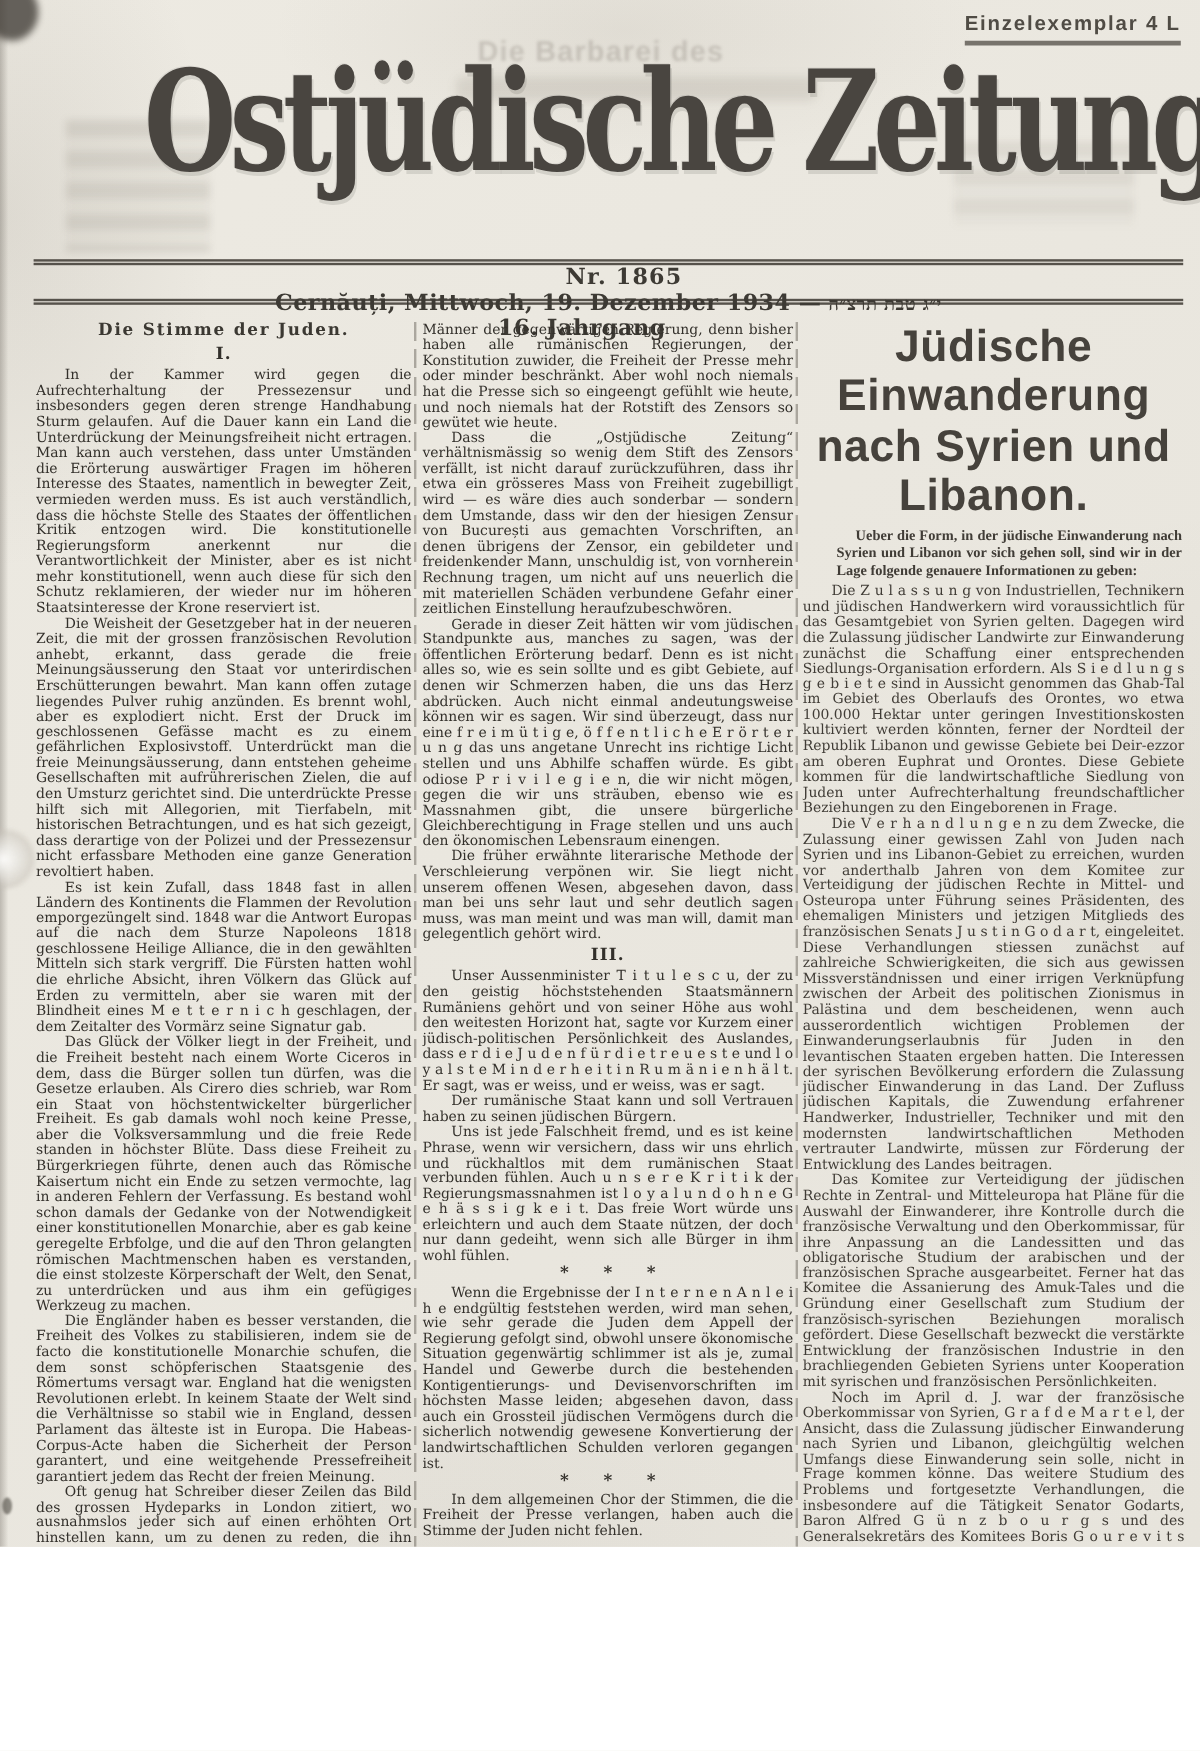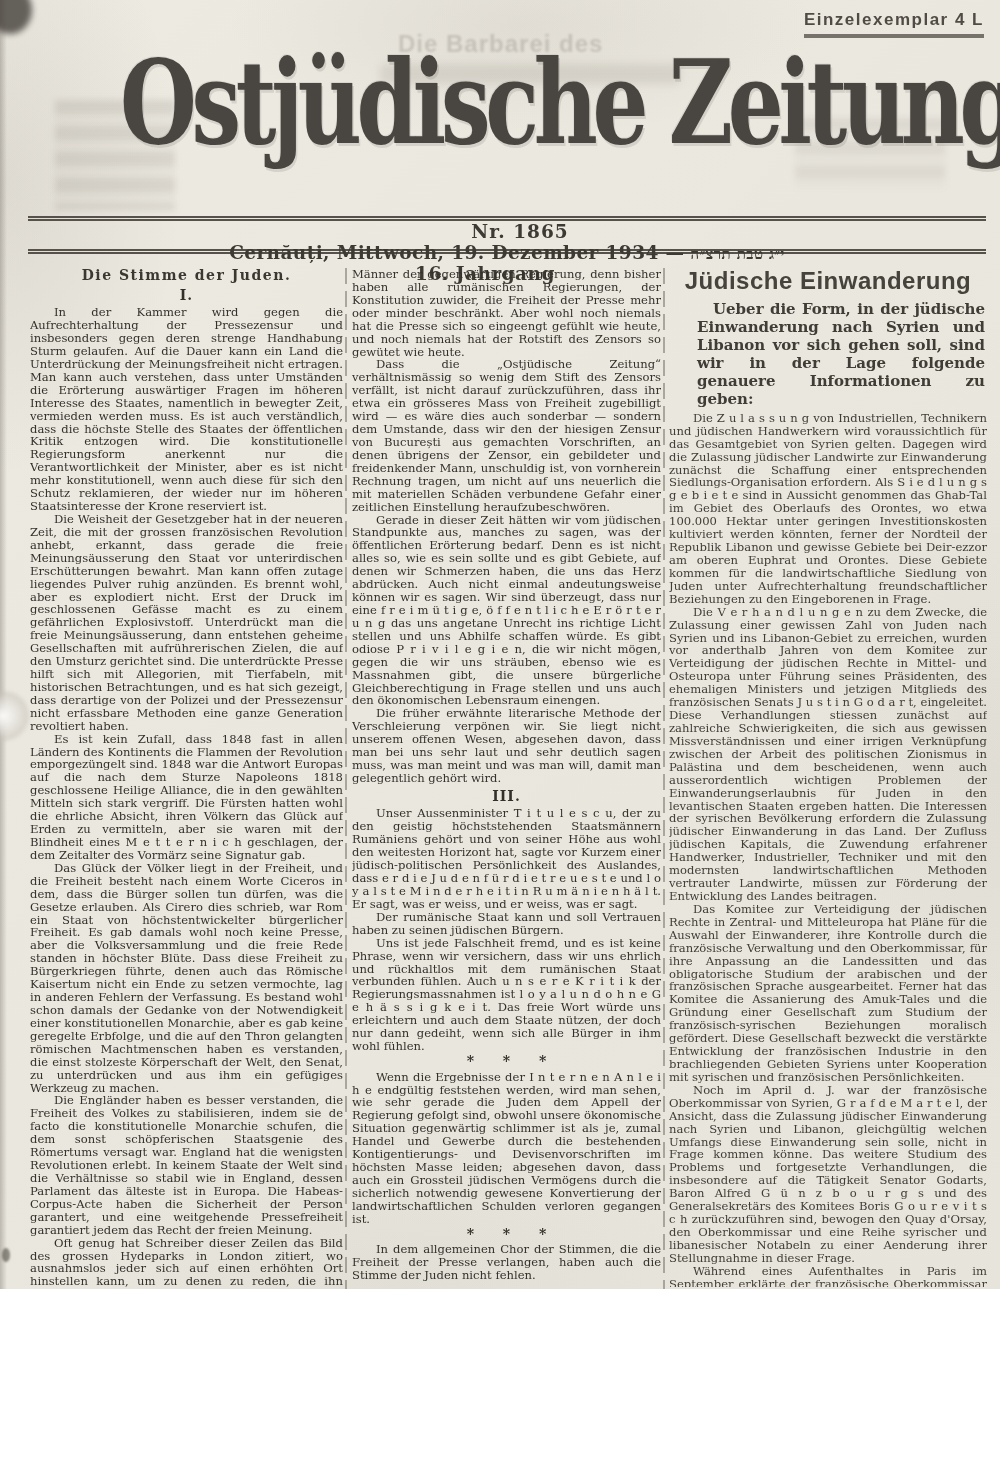--- a/index.html
+++ b/index.html
@@ -90,25 +90,25 @@
     margin:1px 0 1px 12px; text-indent:0; }
   .signature { text-align:center; font-size:19px; letter-spacing:.8px;
     padding-right:4px; margin:5px 0 6px; text-indent:0; }
   .rule { width:132px; height:3px; background:#5b574f; opacity:.8;
     margin:2px auto 10px; }
   .headline-lg { font-family:"Liberation Sans", sans-serif; font-weight:700;
     text-align:center; text-indent:0; color:#46423c; }
   .headline-lg .hl-line { line-height:1.12; }
   .headline-lg.agency { font-size:30px; letter-spacing:.5px; margin:2px 0 8px;
     transform:scaleY(1.05); transform-origin:top; }
-  .headline-lg.syria { font-size:24px; letter-spacing:.5px; margin:0 0 5px; }
+  .headline-lg.syria { font-size:37px; letter-spacing:.5px; margin:0 0 5px; }
   .subhead { font-size:12.4px; font-weight:700; text-align:center; text-indent:0;
     line-height:1.3; margin:0 4px 5px; }
-  .intro { font-size:15px; font-weight:700; line-height:1.2;
-    margin:0 2px 4px 28px; text-indent:16px; }
+  .intro { font-size:12px; font-weight:700; line-height:1.2;
+    margin:0 2px 4px 28px; text-indent:16px;font-family:Liberation Serif, serif; }
 </style>
 </head>
 <body>
 
 <div class="page">
 
   <div class="corner-blob"></div>
   <div class="edge-shadow"></div>
   <div class="crease-mark"></div>
   <div class="speck1"></div>
@@ -154,20 +154,21 @@
       <div class="rule"></div>
       <div class="headline-lg agency">
         <div class="hl-line">Neue Kolonisations-</div>
         <div class="hl-line">pläne der JewishAgency</div>
       </div>
       <p class="para">J e r u s a l e m, 18. Dezember (JTA.) — Auf einer Konferenz des Keren Hajessod in Tel Aviv teilte der Schatzmeister der Palästina-Exekutive der Jewish Agency, Elieser K a p l a n, mit, dass die Jewish Agency Pläne für eine neue grosse Kolonisationstätigkeit in den nächsten Jahren ausgearbeitet habe und nunmehr an deren Verwirklichung schreite. In die neuen Kolonisationsgebiete ist u. a. auch der Wadi Hawarith eingeschlossen.</p>
     </div>
   <div class="col col3">
       <div class="headline-lg syria">
         <div class="hl-line">Jüdische Einwanderung</div>
+        <div class="hl-line">nach Syrien und Libanon.</div>
       </div>
       <div class="intro">Ueber die Form, in der jüdische Einwanderung nach Syrien und Libanon vor sich gehen soll, sind wir in der Lage folgende genauere Informationen zu geben:</div>
       <p class="para">Die Z u l a s s u n g von Industriellen, Technikern und jüdischen Handwerkern wird voraussichtlich für das Gesamtgebiet von Syrien gelten. Dagegen wird die Zulassung jüdischer Landwirte zur Einwanderung zunächst die Schaffung einer entsprechenden Siedlungs-Organisation erfordern. Als S i e d l u n g s g e b i e t e sind in Aussicht genommen das Ghab-Tal im Gebiet des Oberlaufs des Orontes, wo etwa 100.000 Hektar unter geringen Investitionskosten kultiviert werden könnten, ferner der Nordteil der Republik Libanon und gewisse Gebiete bei Deir-ezzor am oberen Euphrat und Orontes. Diese Gebiete kommen für die landwirtschaftliche Siedlung von Juden unter Aufrechterhaltung freundschaftlicher Beziehungen zu den Eingeborenen in Frage.</p>
       <p class="para">Die V e r h a n d l u n g e n zu dem Zwecke, die Zulassung einer gewissen Zahl von Juden nach Syrien und ins Libanon-Gebiet zu erreichen, wurden vor anderthalb Jahren von dem Komitee zur Verteidigung der jüdischen Rechte in Mittel- und Osteuropa unter Führung seines Präsidenten, des ehemaligen Ministers und jetzigen Mitglieds des französischen Senats J u s t i n G o d a r t, eingeleitet. Diese Verhandlungen stiessen zunächst auf zahlreiche Schwierigkeiten, die sich aus gewissen Missverständnissen und einer irrigen Verknüpfung zwischen der Arbeit des politischen Zionismus in Palästina und dem bescheidenen, wenn auch ausserordentlich wichtigen Problemen der Einwanderungserlaubnis für Juden in den levantischen Staaten ergeben hatten. Die Interessen der syrischen Bevölkerung erfordern die Zulassung jüdischer Einwanderung in das Land. Der Zufluss jüdischen Kapitals, die Zuwendung erfahrener Handwerker, Industrieller, Techniker und mit den modernsten landwirtschaftlichen Methoden vertrauter Landwirte, müssen zur Förderung der Entwicklung des Landes beitragen.</p>
       <p class="para">Das Komitee zur Verteidigung der jüdischen Rechte in Zentral- und Mitteleuropa hat Pläne für die Auswahl der Einwanderer, ihre Kontrolle durch die französische Verwaltung und den Oberkommissar, für ihre Anpassung an die Landessitten und das obligatorische Studium der arabischen und der französischen Sprache ausgearbeitet. Ferner hat das Komitee die Assanierung des Amuk-Tales und die Gründung einer Gesellschaft zum Studium der französisch-syrischen Beziehungen moralisch gefördert. Diese Gesellschaft bezweckt die verstärkte Entwicklung der französischen Industrie in den brachliegenden Gebieten Syriens unter Kooperation mit syrischen und französischen Persönlichkeiten.</p>
       <p class="para">Noch im April d. J. war der französische Oberkommissar von Syrien, G r a f d e M a r t e l, der Ansicht, dass die Zulassung jüdischer Einwanderung nach Syrien und Libanon, gleichgültig welchen Umfangs diese Einwanderung sein solle, nicht in Frage kommen könne. Das weitere Studium des Problems und fortgesetzte Verhandlungen, die insbesondere auf die Tätigkeit Senator Godarts, Baron Alfred G ü n z b o u r g s und des Generalsekretärs des Komitees Boris G o u r e v i t s c h zurückzuführen sind, bewogen den Quay d'Orsay, den Oberkommissar und eine Reihe syrischer und libanesischer Notabeln zu einer Aenderung ihrer Stellungnahme in dieser Frage.</p>
       <p class="para">Während eines Aufenthaltes in Paris im September erklärte der französische Oberkommissar für Syrien Graf de Martel in einem Gespräch mit Senator Justin Godart, er stimme im Prinzip der Zulassung von 10.000 jüdischen Einwanderern zu. Am 30. Oktober überreichte das Komitee zur Verteidigung der jüdischen Rechte in Mittel- und Osteuropa dem Aussenminister Laval ein offizielles Gesuch um Zulassung jüdischer Einwanderung nach Syrien und Libanon. Am 19. November wurde Senator Godart durch ein in freundschaftlichem Geist gehaltenes Schreiben, das im Namen des Aussenministers L a v a l vom Generalsekretär des Aussenministeriums Alexis L é g e r unterzeichnet war, verständigt, dass das Gesuch des Komitees dem Oberkommissar zur Aeusserung über die Durchführbarkeit des Planes übersandt worden sei. In den letzten Tagen ist nun dank der entgegenkommenden Haltung der französischen Behörden dieser Plan seiner Verwirklichung in bestimmten Formen nahegebracht worden.</p>
     </div>
 
   <div class="vrule vr1"></div>

